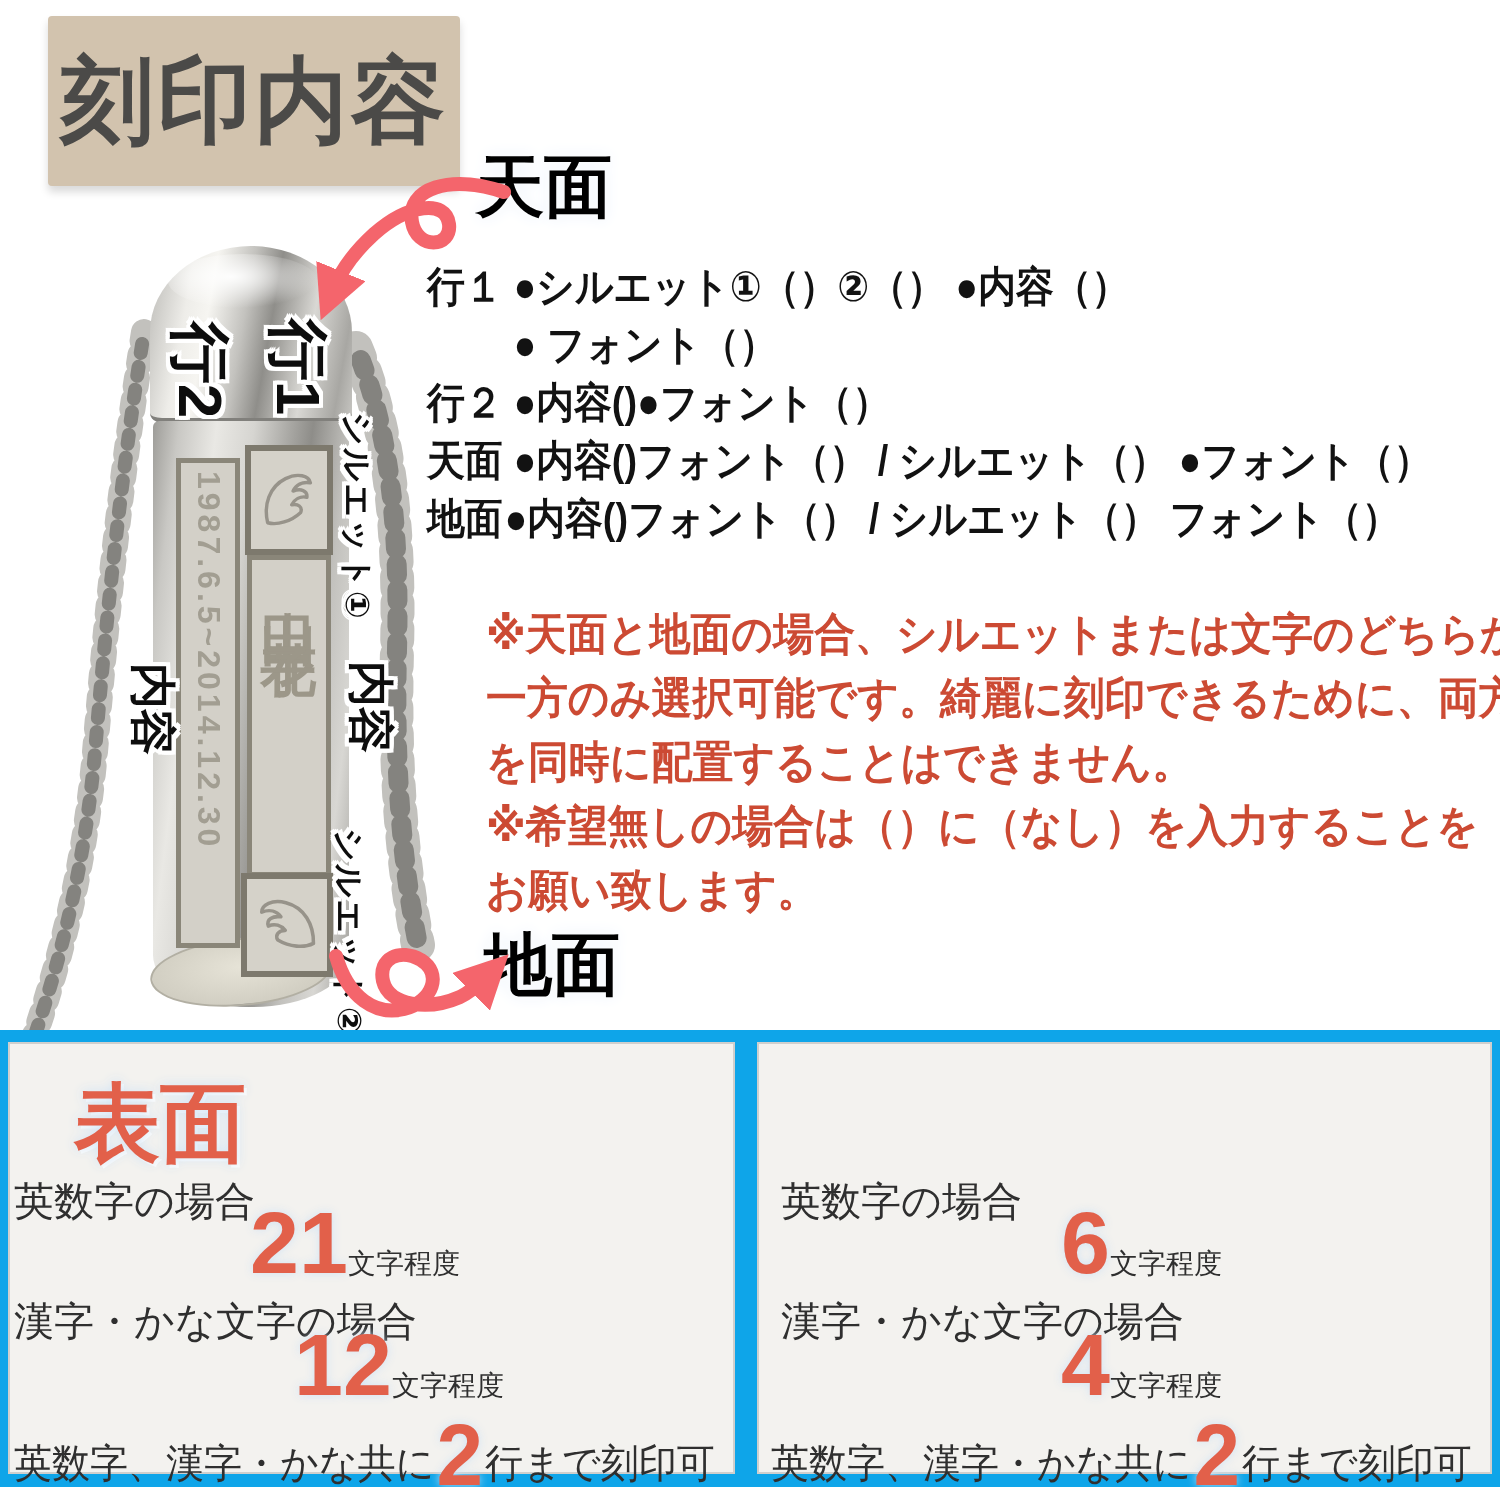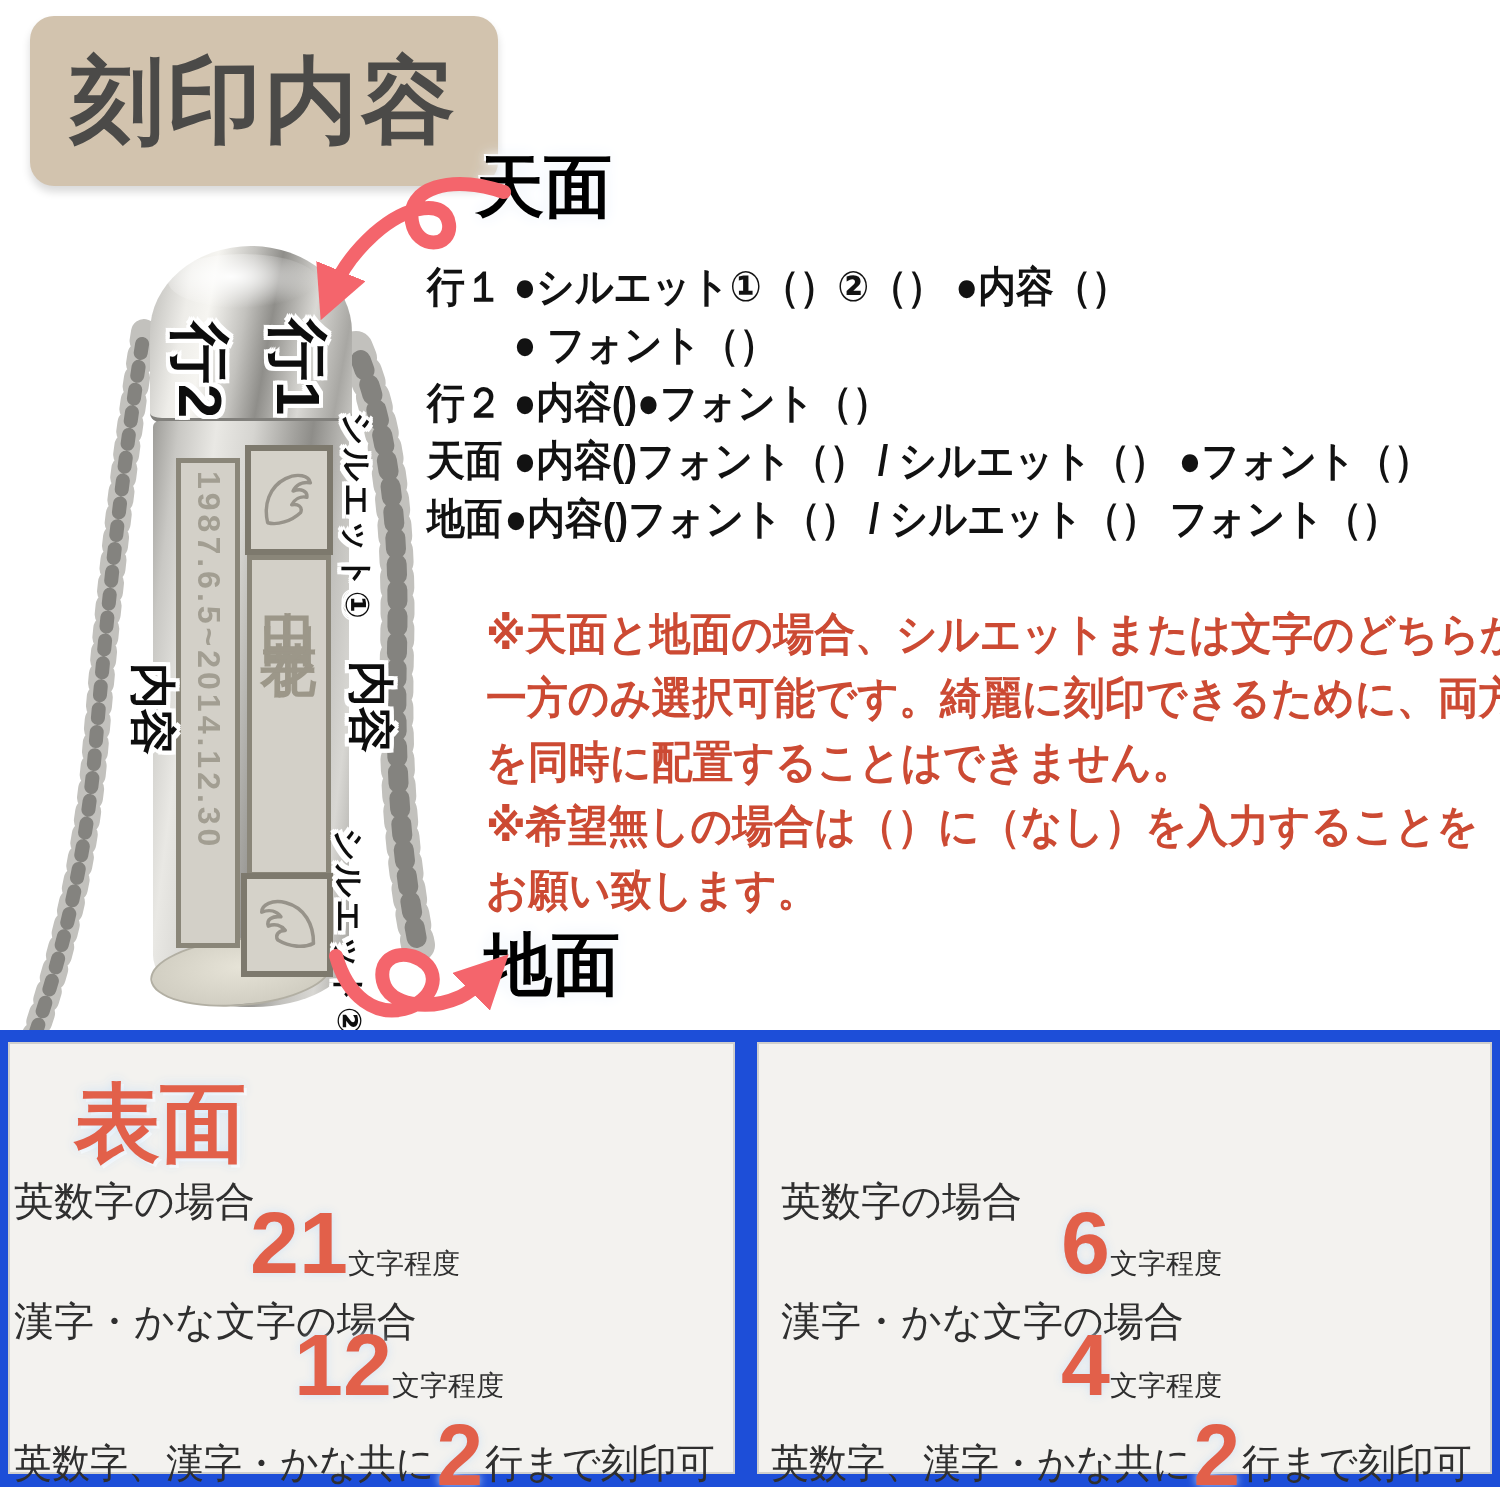--- a/index.html
+++ b/index.html
@@ -2,22 +2,22 @@
 <html><head>
 <meta charset="utf-8">
 <style>
   html,body { margin:0; padding:0; background:#fff; }
   .canvas {
     position:relative; width:1500px; height:1487px; overflow:hidden;
     background:#ffffff; font-family:"Liberation Sans","DejaVu Sans",sans-serif;
   }
   
   .title-box {
-    position:absolute; left:30px; top:16px; width:468px; height:170px;
-    background:#d2c3ae; border-radius:24px;
+    position:absolute; left:48px; top:16px; width:412px; height:170px;
+    background:#d2c3ae; border-radius:4px;
     box-shadow:0 6px 8px rgba(0,0,0,.15);
     display:flex; align-items:center; justify-content:center;
   }
   .title-text { font-size:94px; font-weight:700; color:#4b4a48; letter-spacing:3px; }
 
   
   .art { position:absolute; left:0; top:0; z-index:1; pointer-events:none; }
   .cap {
     position:absolute; left:150px; top:246px; width:202px; height:172px; z-index:2;
     background:linear-gradient(100deg,#b9b8b4 0%,#eeede9 20%,#f6f5f1 30%,#c3c2be 46%,#8f8e8a 58%,#d9d8d4 76%,#a8a7a3 92%,#c6c5c1 100%);
@@ -99,21 +99,21 @@
   .opt-indent { padding-left:96px; }
 
   
   .note {
     position:absolute; left:486px; top:602px; z-index:4;
     font-size:44px; line-height:64px; font-weight:600; color:#cc4a33; white-space:nowrap;
     transform:scaleX(0.93); transform-origin:left top;
   }
 
   
-  .band { position:absolute; left:0; top:1030px; width:1500px; height:457px; background:#1d4ed8; z-index:7; }
+  .band { position:absolute; left:0; top:1030px; width:1500px; height:457px; background:#0ea5e9; z-index:7; }
   .spec-box {
     position:absolute; top:12px; height:432px; box-sizing:border-box;
     background:#f3f2ef; border:2px solid #cfcfcd;
   }
   .box-front { left:8px; width:727px; }
   .box-faces { left:757px; width:735px; }
   .spec-title {
     position:absolute; margin:0; font-size:86px; font-weight:700; color:#e2604a; white-space:nowrap;
     text-shadow:0 0 12px rgba(205,225,245,.95), 3px 3px 0 rgba(255,255,255,.8);
   }

